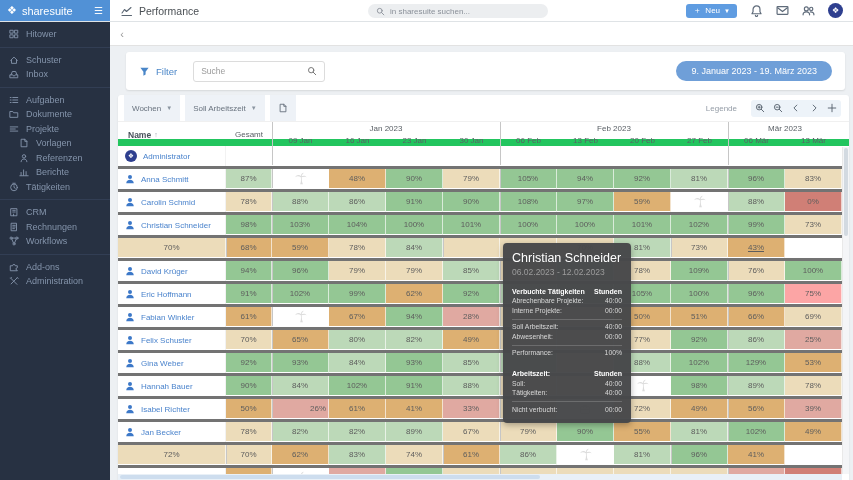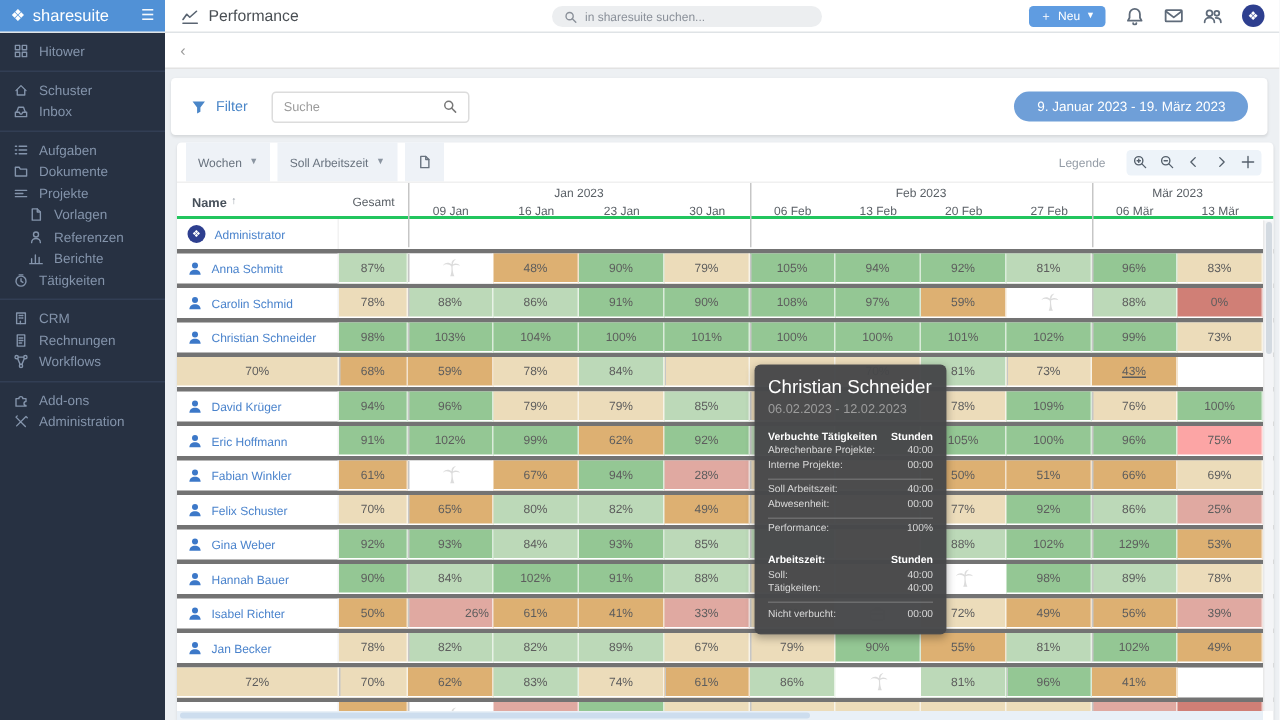--- a/index.html
+++ b/index.html
@@ -25,38 +25,38 @@
 .side-item.indent{padding-left:19px}
 .side-icon{width:10px;height:10px;flex:none}
 .side-divider{border-top:1px solid #323e54;margin:5px 0}
 
 .main{position:absolute;left:110px;top:22px;right:0;bottom:0}
 .tabbar{height:24px;background:#fff;border-bottom:1px solid #e2e2e2;display:flex;align-items:center;padding-left:4px}
 .tab-back{color:#9a9a9a;font-size:11px;width:16px;text-align:center;cursor:pointer}
 .tab{font-size:9.5px;padding:0 15px;height:100%;display:flex;align-items:center;position:relative;color:#5b9bd5;cursor:pointer}
 .tab.active{color:#3c4043;font-weight:bold}
 .tab.active::after{content:"";position:absolute;left:9px;right:9px;bottom:0;height:3px;background:#ef8332;border-radius:2px 2px 0 0}
-.filter-card{position:absolute;left:4px;right:8px;top:30px;height:38px;background:#fff;border-radius:3px;box-shadow:0 1px 2px rgba(0,0,0,.1);display:flex;align-items:center;padding:0 13px;z-index:5}
+.filter-card{position:absolute;left:16px;right:8px;top:30px;height:38px;background:#fff;border-radius:3px;box-shadow:0 1px 2px rgba(0,0,0,.1);display:flex;align-items:center;padding:0 13px;z-index:5}
 .filter-btn{display:flex;align-items:center;gap:6px;color:#4a86c8;font-size:9.5px;margin-right:16px;background:none;border:none;cursor:pointer}
 .funnel{width:11px;height:11px}
 .suche-box{width:132px;height:21px;border:1px solid #dcdcdc;border-radius:3px;display:flex;align-items:center;justify-content:space-between;padding:0 7px;color:#9b9b9b;font-size:8.5px;cursor:text}
 .sb-icon{width:10px;height:10px;color:#777}
 .date-pill{margin-left:auto;background:#6f9fd8;color:#fff;font-size:9px;height:20px;border-radius:11px;display:flex;align-items:center;padding:0 15px;border:none;cursor:pointer}
 
 .table-card{position:absolute;left:8px;right:4px;top:73px;bottom:0;background:#fff;border-radius:3px 3px 0 0;box-shadow:0 1px 2px rgba(0,0,0,.1);overflow:hidden}
 .toolbar{height:26px;display:flex;align-items:center;padding:0 6px;gap:5px}
 .tool-btn{background:#eef2f7;border:none;border-radius:3px;height:34px;font-size:8px;color:#68727e;display:flex;align-items:center;gap:5px;padding:0 8px;cursor:pointer}
 .tool-btn .caret{font-size:6px;color:#8b95a1}
 .tool-ic{width:10px;height:10px;color:#68727e}
 .legend-label{margin-left:auto;color:#949ca6;font-size:8px;margin-right:9px}
 .icon-group{background:#edf3f9;border-radius:3px;height:17px;display:flex;align-items:center;margin-right:2px}
 .icon-btn{width:18px;height:17px;display:flex;align-items:center;justify-content:center;color:#55606c;background:none;border:none;cursor:pointer}
 .icon-btn .gl{width:10px;height:10px}
 
-.thead{position:relative;height:25px;border-top:1px solid #f0f0f0;border-bottom:2px solid #22c55e;background:#fff}
+.thead{position:relative;height:25px;border-top:1px solid #f0f0f0;border-bottom:7px solid #22c55e;background:#fff}
 .h-name{position:absolute;left:10px;top:0;height:25px;display:flex;align-items:center;gap:3px;font-weight:bold;font-size:8.5px;color:#47505a}
 .h-sort{color:#9aa2ab;font-size:7px}
 .h-gesamt{position:absolute;left:108px;width:46px;top:0;height:25px;display:flex;align-items:center;justify-content:center;font-size:8px;color:#5a6066}
 .h-months,.h-weeks{margin-left:154px;display:grid;grid-template-columns:repeat(10,57px);font-size:8px;color:#5a6066}
 .h-months{height:12px}
 .h-weeks{height:13px}
 .h-month,.h-week{display:flex;align-items:center;justify-content:center}
 .mb{box-shadow:inset 1px 0 0 #c6c6c6}
 
 .rows{position:relative}

